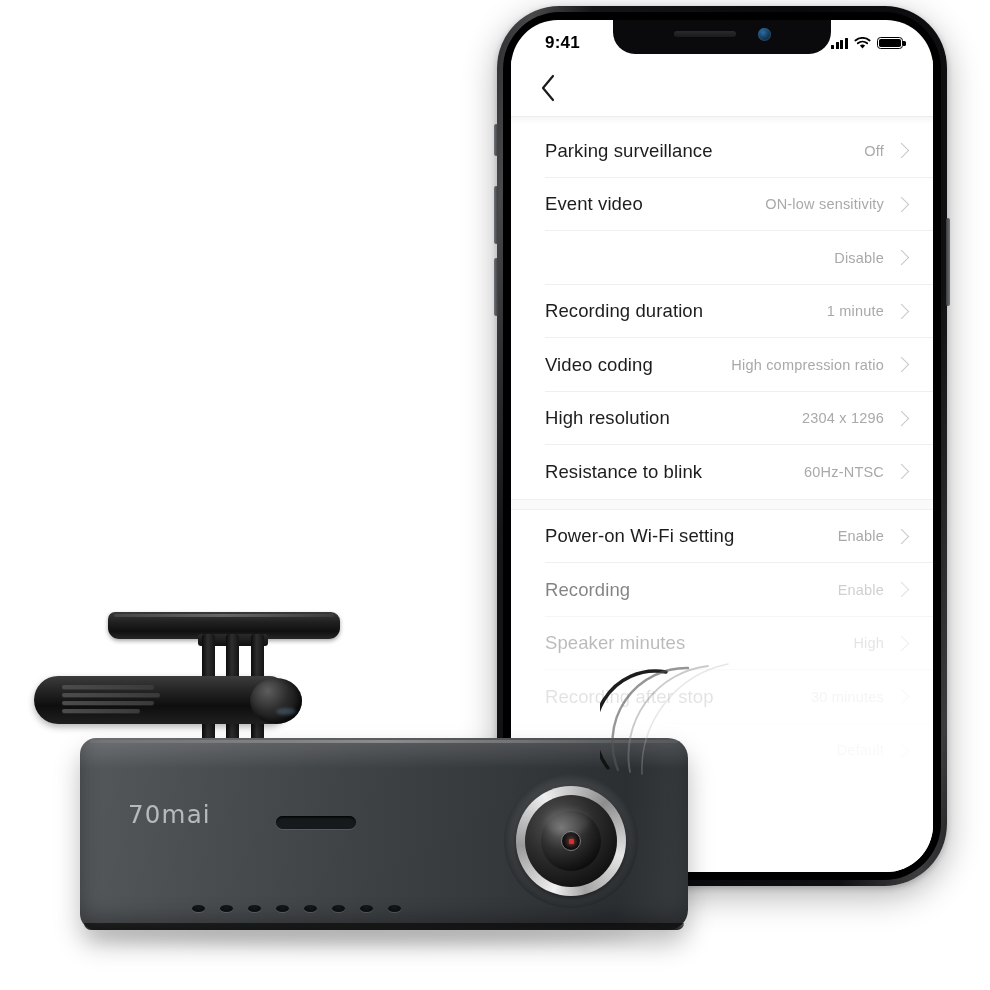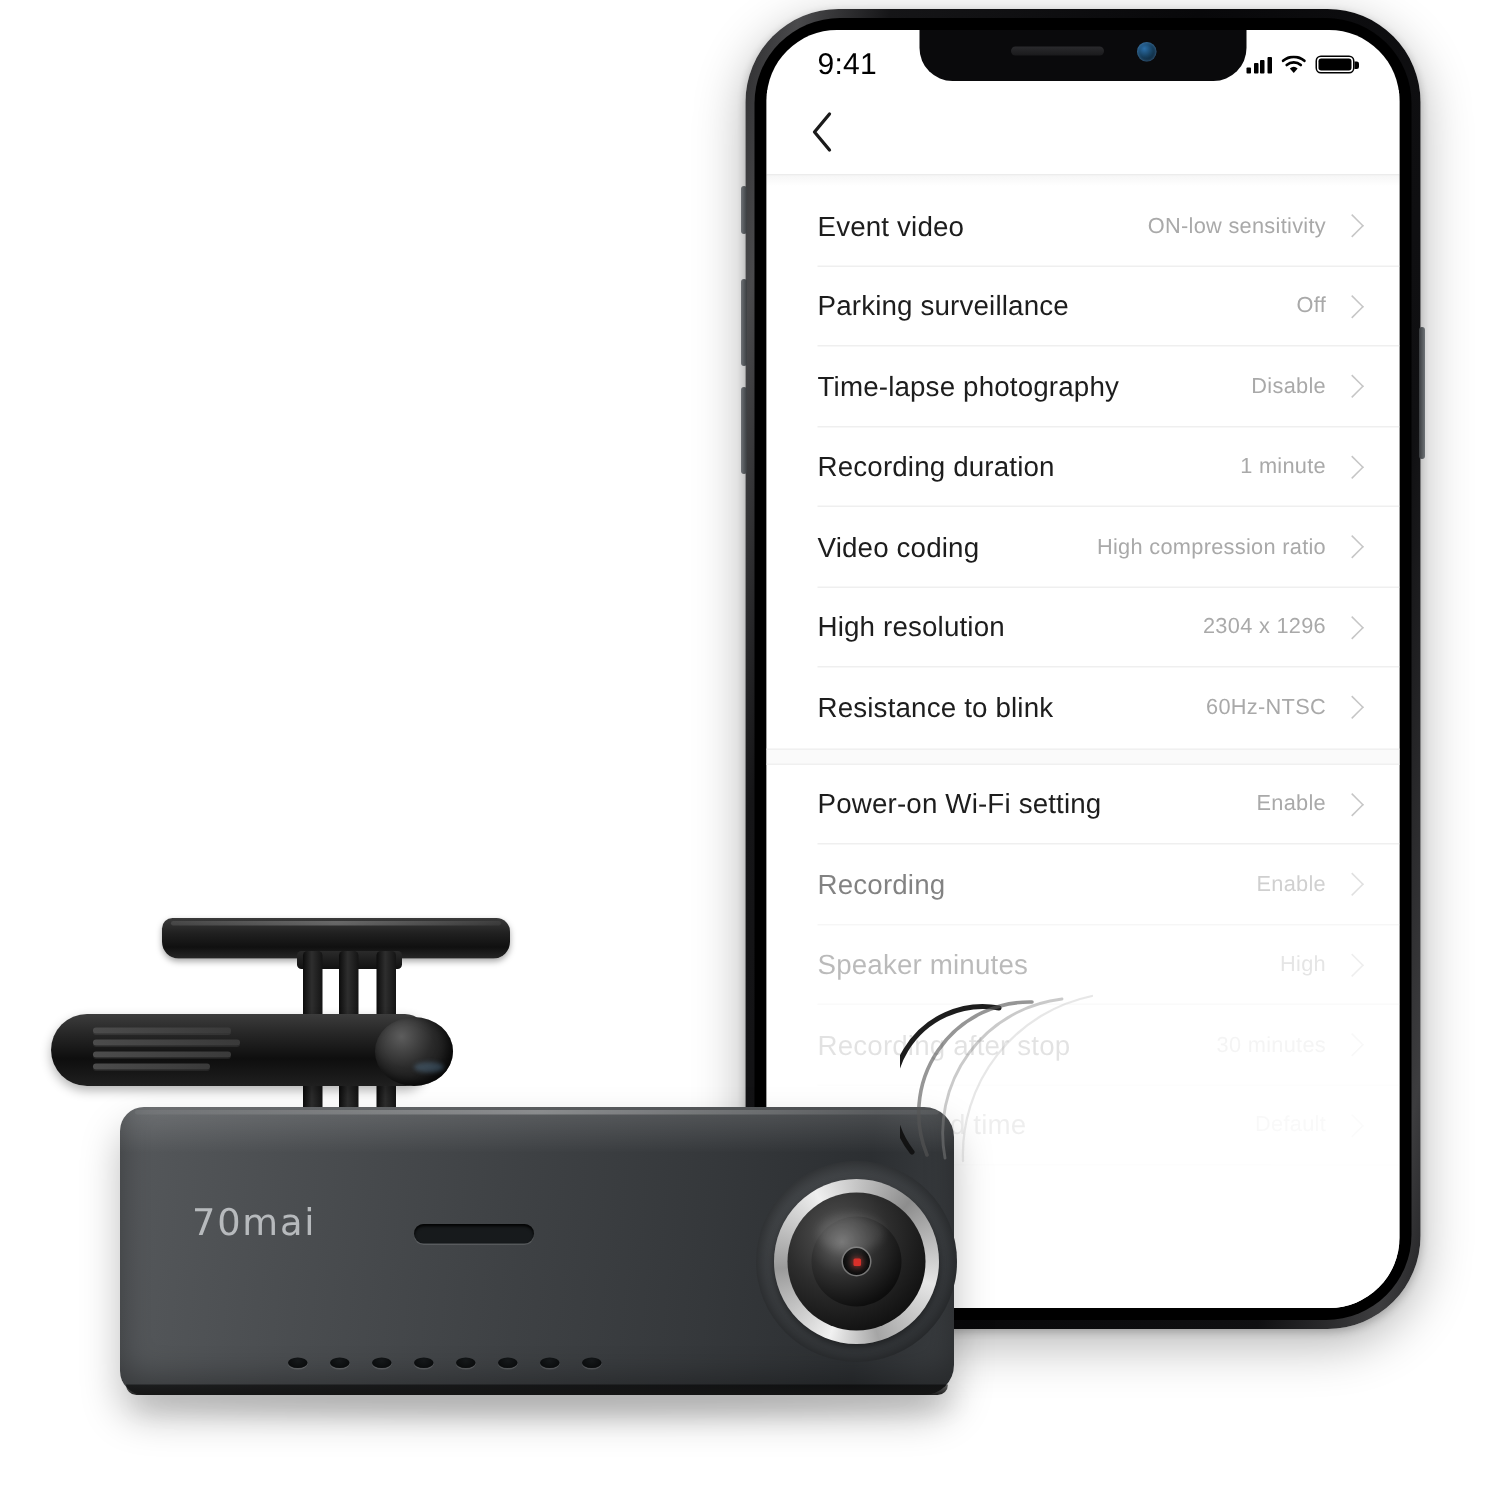--- a/index.html
+++ b/index.html
@@ -45,21 +45,21 @@
   #front-cam { width: 13px; height: 13px; border-radius: 50%;
     background: radial-gradient(circle at 38% 34%, #2b6ea8 0%, #17405f 45%, #070d14 100%);
     box-shadow: inset 0 0 2px rgba(120,190,255,.55); }
 
   
   #statusbar {
     position: absolute; left: 0; top: 0; width: 100%; height: 40px;
     display: flex; align-items: center; z-index: 8;
     padding: 6px 30px 0 34px; color: #000;
   }
-  #status-time { font-size: 20px; font-weight: 400; letter-spacing: .2px; }
+  #status-time { font-size: 17px; font-weight: 700; letter-spacing: .2px; }
   #status-right { margin-left: auto; display: flex; align-items: center; gap: 6px; }
   .bars { display: flex; align-items: flex-end; gap: 1.6px; height: 11px; }
   .bars i { display:block; width: 3px; background:#000; border-radius: .6px; }
   .bars i:nth-child(1){height:4px}.bars i:nth-child(2){height:6.4px}
   .bars i:nth-child(3){height:8.8px}.bars i:nth-child(4){height:11px}
   #battery { width: 26px; height: 12.5px; border: 1.6px solid #000; border-radius: 3.6px;
     position: relative; display:flex; align-items:center; padding:1.4px; }
   #battery::after { content:""; position:absolute; right:-3.6px; top:3.6px;
     width:2.2px; height:5px; background:#000; border-radius:0 1.5px 1.5px 0; }
   #battery span { display:block; width:100%; height:100%; background:#000; border-radius:1.8px; }
@@ -132,21 +132,21 @@
   #ball-joint {
     position:absolute; left:232px; top:82px; width:52px; height:46px; border-radius:50%;
     background: radial-gradient(circle at 34% 28%, #5d5d5d 0%, #2a2a2a 44%, #090909 100%);
     box-shadow: inset -3px -3px 7px rgba(0,0,0,.7);
   }
   #ball-hi { position:absolute; left:258px; top:112px; width:20px; height:7px;
     border-radius:50%; background:rgba(110,160,200,.30); filter:blur(1.4px); }
 
   
   #body {
-    position:absolute; left:62px; top:142px; width:556px; height:192px;
+    position:absolute; left:62px; top:142px; width:608px; height:192px;
     border-radius: 16px 20px 20px 16px;
     background:
       linear-gradient(180deg, rgba(255,255,255,.16) 0%, rgba(255,255,255,0) 16%),
       linear-gradient(95deg, #55585b 0%, #4a4d50 22%, #3e4144 48%, #35383b 70%, #2c2f32 88%, #3a3d40 100%);
     box-shadow: 0 14px 26px rgba(0,0,0,.26), inset 0 -12px 20px rgba(0,0,0,.32);
   }
   #body-toprail { position:absolute; left:10px; right:10px; top:2px; height:3px;
     background:linear-gradient(90deg,rgba(255,255,255,.05),rgba(255,255,255,.30),rgba(255,255,255,.06));
     border-radius:3px; }
   #body-bottomrail { position:absolute; left:4px; right:4px; bottom:0; height:7px;
@@ -244,33 +244,32 @@
             <path d="M13 2 L3 14 L13 26" stroke="#1b1b1b" stroke-width="2.2" fill="none" stroke-linecap="round" stroke-linejoin="round"></path>
           </svg>
         </div>
       </div>
       <div id="nav-divider"></div>
       <div id="nav-shade"></div>
 
       <div id="list">
 
         <div class="row">
+          <span class="label">Parking surveillance</span>
+          <span class="value">Off</span>
+          <span class="chev"></span>
+          <span class="sep"></span>
+        </div>
+        <div class="row">
           <span class="label">Event video</span>
           <span class="value">ON-low sensitivity</span>
           <span class="chev"></span>
           <span class="sep"></span>
         </div>
         <div class="row">
-          <span class="label">Parking surveillance</span>
-          <span class="value">Off</span>
-          <span class="chev"></span>
-          <span class="sep"></span>
-        </div>
-        <div class="row">
-          <span class="label">Time-lapse photography</span>
           <span class="value">Disable</span>
           <span class="chev"></span>
           <span class="sep"></span>
         </div>
         <div class="row">
           <span class="label">Recording duration</span>
           <span class="value">1 minute</span>
           <span class="chev"></span>
           <span class="sep"></span>
         </div>

